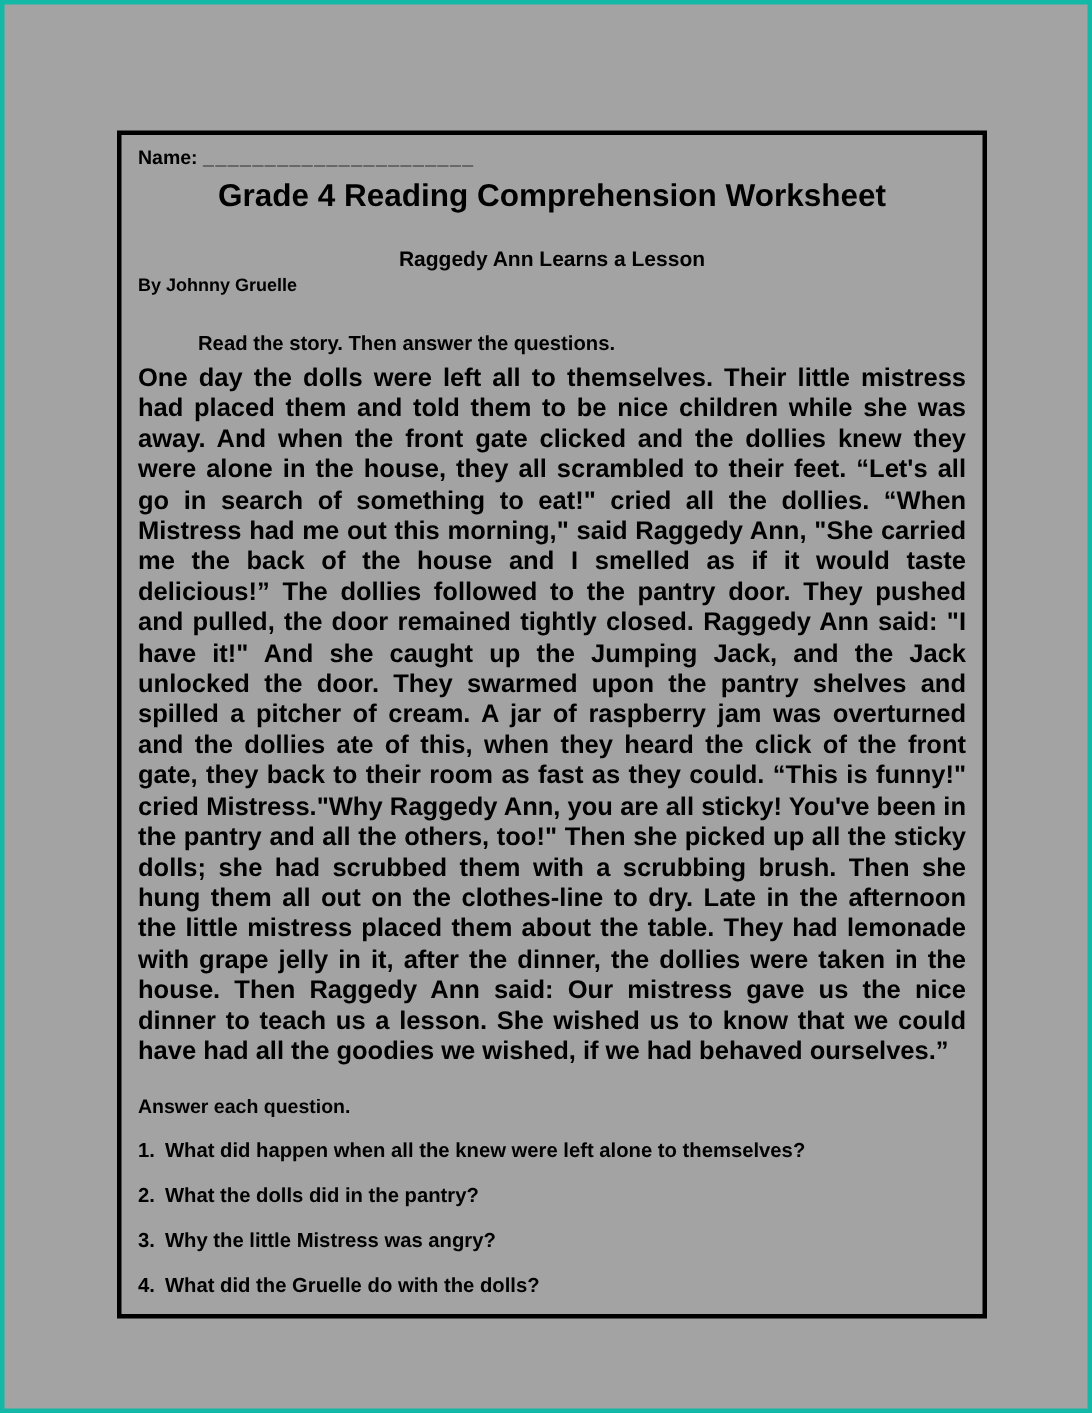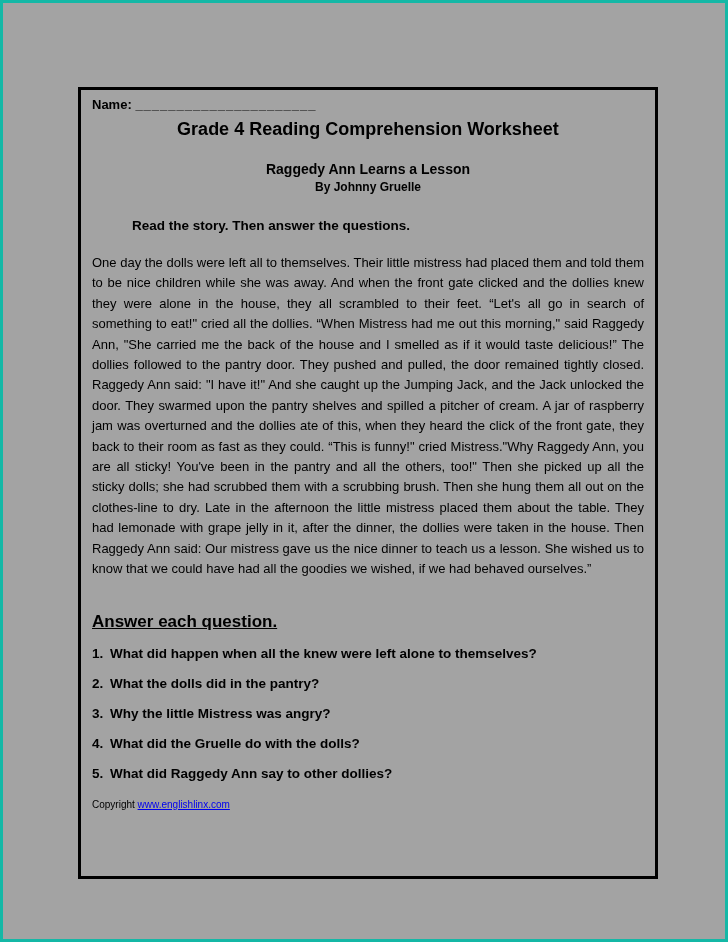--- a/index.html
+++ b/index.html
@@ -34,53 +34,52 @@
     justify-content: space-between;
     align-items: baseline;
     font-size: 13px;
     font-weight: bold;
   }
   .field { white-space: nowrap; }
   .field .blank { letter-spacing: 1px; }
   .main-title {
     margin: 7px 0 0 0;
     text-align: center;
-    font-size: 18px;
+    font-size: 21px;
     font-weight: bold;
   }
   .story-title {
     margin: 21px 0 0 0;
     text-align: center;
     font-size: 14px;
     font-weight: bold;
   }
   .byline {
     margin-top: 3px;
-    text-align: center;
+    text-align: left;
     font-size: 12px;
     font-weight: bold;
   }
   .instructions {
     margin: 24px 0 0 0;
     font-size: 13.5px;
     font-weight: bold;
     padding-left: 40px;
   }
   .story-text {
-    margin: 20px 0 0 0;
-    font-size: 13px;
-    font-weight: normal;
+    margin: 6px 0 0 0;
+    font-size: 17px;
+    font-weight: bold;
     line-height: 20.4px;
     text-align: justify;
   }
   .questions-heading {
-    margin-top: 32px;
-    font-size: 17px;
+    margin-top: 19px;
+    font-size: 13px;
     font-weight: bold;
-    text-decoration: underline;
   }
   .question-list { margin: 4px 0 0 0; }
   .question {
     display: flex;
     margin-top: 14px;
     font-size: 13.5px;
     font-weight: bold;
     line-height: 16px;
   }
   .q-num { width: 18px; flex: 0 0 18px; }

